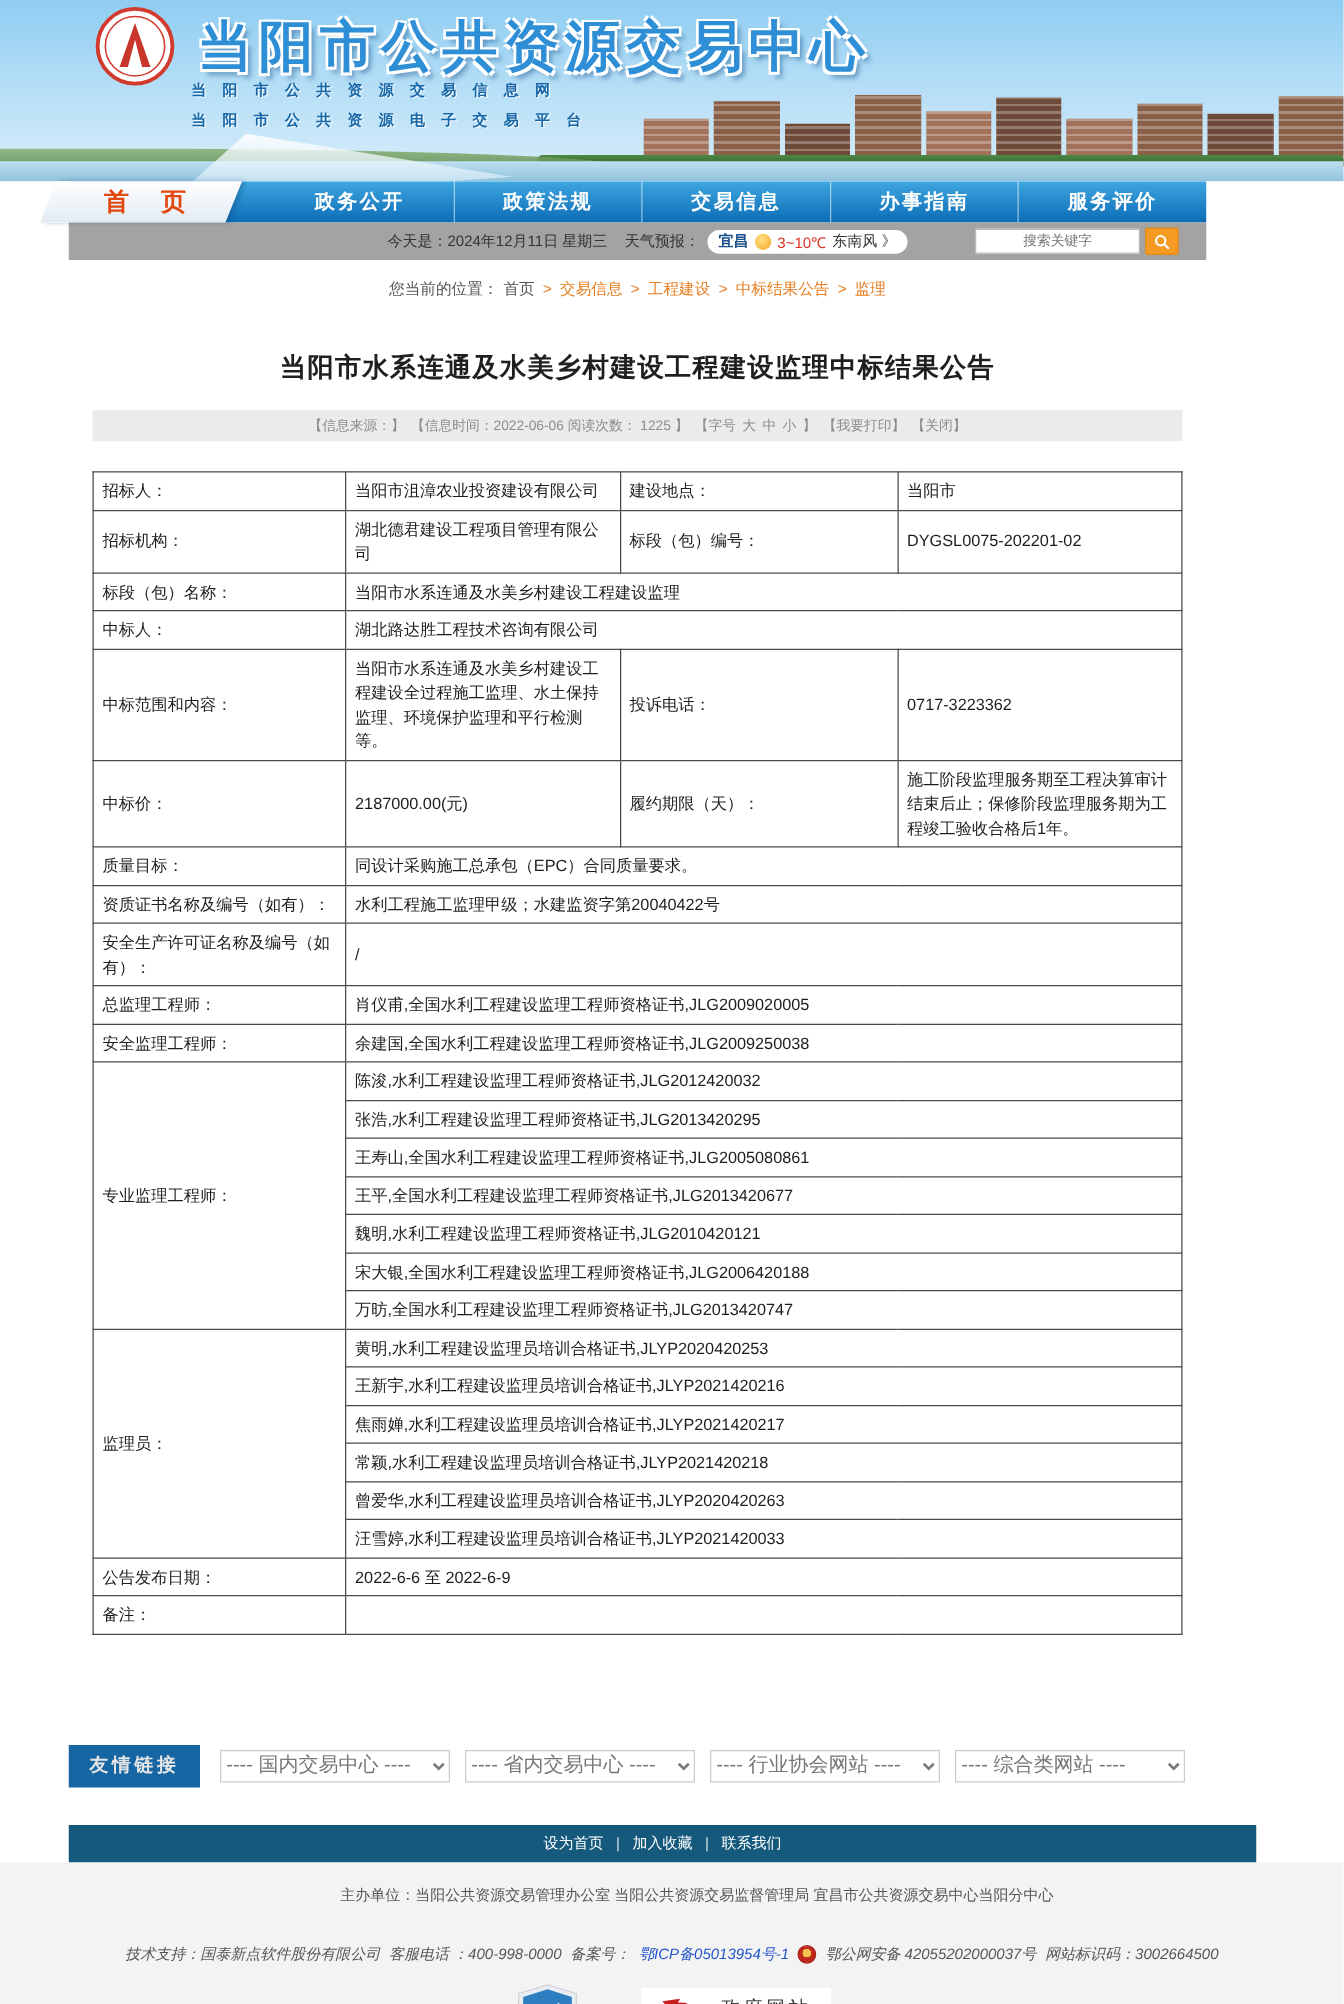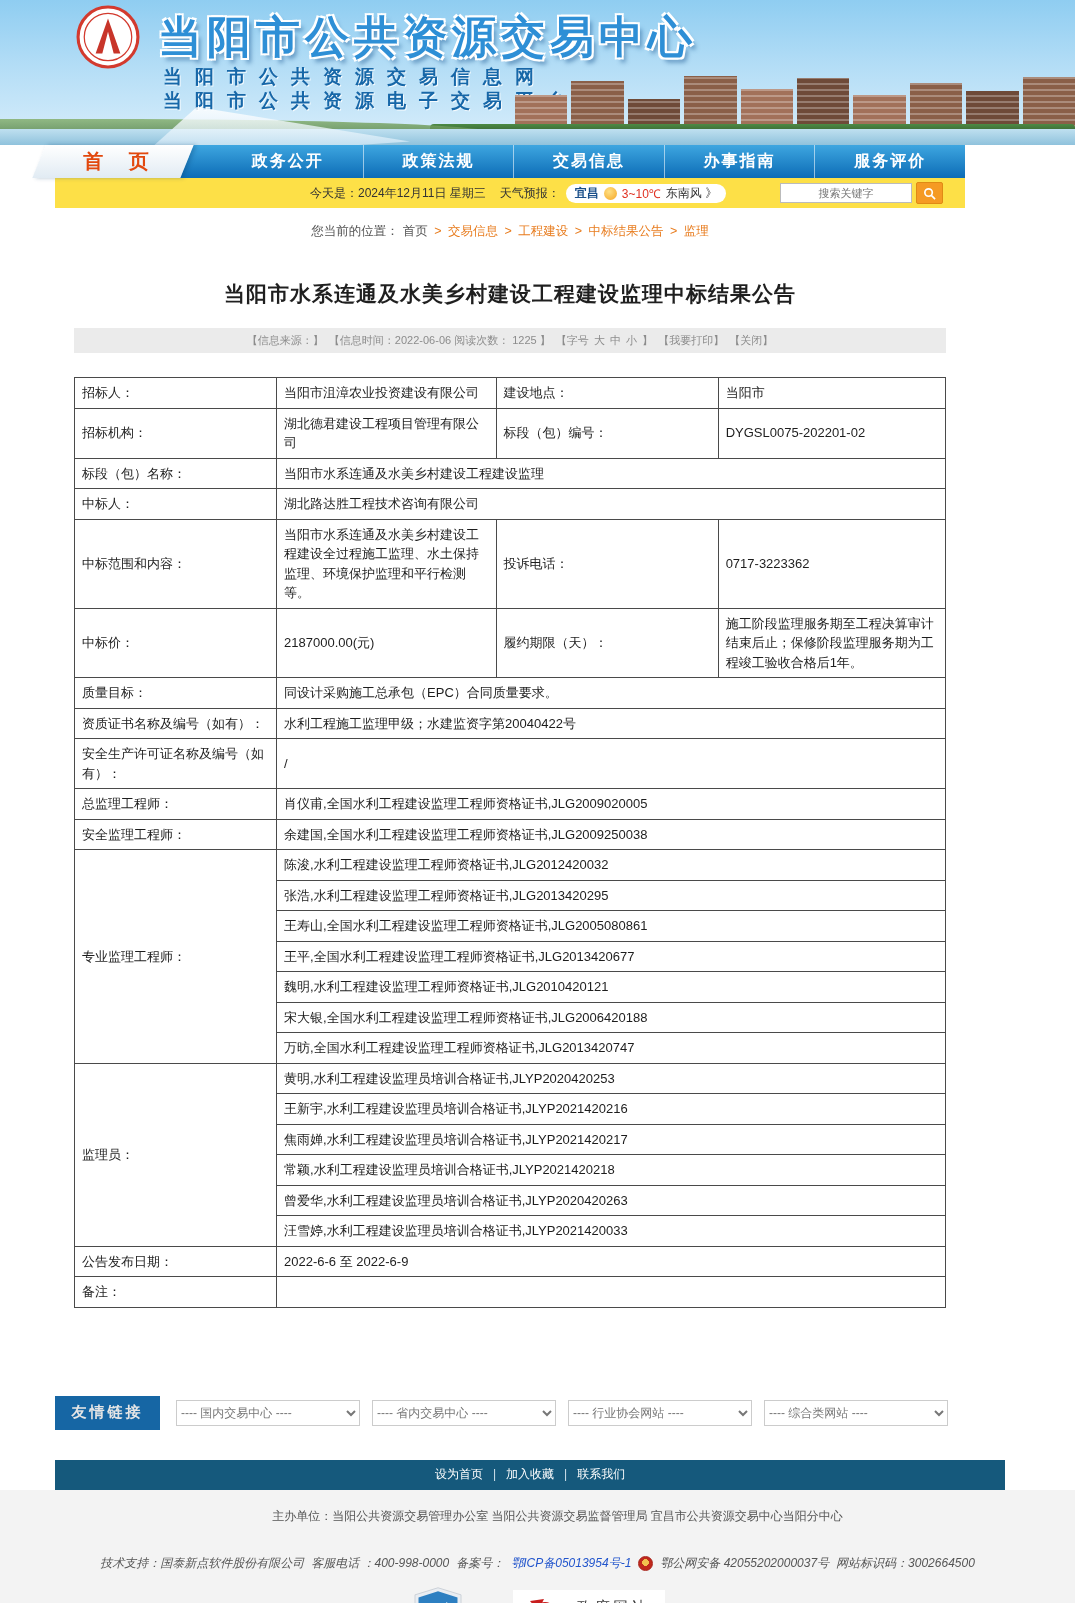--- a/index.html
+++ b/index.html
@@ -9,21 +9,21 @@
     font-family:"Liberation Sans", sans-serif; color:#222;
   }
 
   
   .banner { position:relative; height:145px; overflow:hidden;
     background:linear-gradient(180deg,#8fcdf1 0%,#b3ddf6 45%,#d9eefb 100%); }
   .site-logo { position:absolute; left:76px; top:5px; width:64px; height:64px; }
   .banner-title { position:absolute; left:158px; top:8px; font-size:44px; font-weight:bold;
     letter-spacing:5px; color:#2e8fd6;
     text-shadow:-2px -2px 0 #fff,2px -2px 0 #fff,-2px 2px 0 #fff,2px 2px 0 #fff,4px 5px 4px rgba(20,80,140,.5); }
-  .banner-sub { position:absolute; left:163px; font-size:19px; font-weight:bold; color:#1767a8;
+  .banner-sub { position:absolute; left:153px; font-size:12px; font-weight:bold; color:#1767a8;
     letter-spacing:13px; text-shadow:1px 1px 0 rgba(255,255,255,.85); }
   .sub1 { top:64px; } .sub2 { top:88px; }
   .skyline { position:absolute; left:0; right:0; bottom:0; height:58px; }
   .water { position:absolute; bottom:0; left:0; right:0; height:16px;
     background:linear-gradient(180deg,#bfe0f0,#8fc2dc); }
   .bank { position:absolute; bottom:12px; left:0; width:46%; height:14px;
     background:linear-gradient(180deg,#86b06f,#5c8a50); border-radius:0 80% 0 0/0 100% 0 0; opacity:.85; }
   .buildings { position:absolute; bottom:12px; right:0; width:560px; height:58px;
     display:flex; align-items:flex-end; gap:4px; }
   .buildings div { flex:1; background-color:#8a5f48;
@@ -49,21 +49,21 @@
     background:linear-gradient(180deg,#ffffff,#e1ebf3); transform:skewX(-22deg);
     box-shadow:3px 0 4px rgba(0,60,110,.3); }
   .tab-home span { position:relative; display:flex; height:100%; align-items:center;
     justify-content:center; font-size:20px; font-weight:bold; color:#e2480e; letter-spacing:10px; cursor:pointer; }
   .nav-menu { flex:1; display:flex; }
   .nav-item { flex:1; display:flex; align-items:center; justify-content:center;
     color:#fff; font-size:16px; font-weight:bold; letter-spacing:2px; cursor:pointer; }
   .nav-item + .nav-item { border-left:1px solid rgba(255,255,255,.55); }
 
   
-  .weatherbar { margin-left:55px; width:910px; height:30px; background:#fde047;
+  .weatherbar { margin-left:55px; width:910px; height:30px; background:#a3a3a3;
     display:flex; align-items:center; font-size:12px; color:#333; padding-left:255px; }
   .wb-date { margin-right:14px; }
   .wb-wlabel { margin-right:6px; }
   .weatherbox { display:flex; align-items:center; gap:5px; background:#fff;
     border-radius:10px; padding:1px 9px; }
   .wb-city { font-weight:bold; color:#1a4f8a; }
   .sun-icon { width:13px; height:13px; border-radius:50%; display:inline-block;
     background:radial-gradient(circle at 40% 35%, #ffe084, #f5a623); }
   .wb-temp { color:#e03020; }
   .searchgroup { margin-left:auto; margin-right:22px; display:flex; align-items:center; gap:4px; }
@@ -95,21 +95,21 @@
   table.result td { border:1px solid #4a4a4a; padding:5px 7px; line-height:1.5; height:28px; }
   td.lbl { }
   td.val { text-align:left; }
 
   
   .linksbar { margin:88px 0 0 55px; width:910px; display:flex; align-items:center; }
   .links-label { width:105px; height:34px; background:#1666a4; color:#e5e5e5; font-weight:bold;
     font-size:15px; display:flex; align-items:center; justify-content:center; letter-spacing:3px; flex:none; }
   .links-selects { display:flex; gap:12px; margin-left:16px; }
   .link-select { width:184px; height:26px; border:1px solid #ccc; color:#777;
-    font-size:12px; background:#fff; }
+    font-size:16px; background:#fff; }
 
   
   .darkbar { margin:30px 0 0 55px; width:950px; height:30px; background:#15597c; color:#fff;
     display:flex; align-items:center; justify-content:center; font-size:12px; }
   .bb-link { cursor:pointer; }
   .bb-sep { margin:0 10px; color:#cfe2ec; }
   .footer { background:#f3f3f3; padding:18px 0 24px; min-height:145px; }
   .footer-line1 { text-align:center; font-size:12px; color:#555;padding-left:40px; }
   .footer-line2 { display:flex; justify-content:center; align-items:center; gap:7px;
     margin-top:30px; font-size:12px; color:#555; flex-wrap:wrap;font-style:italic; }

